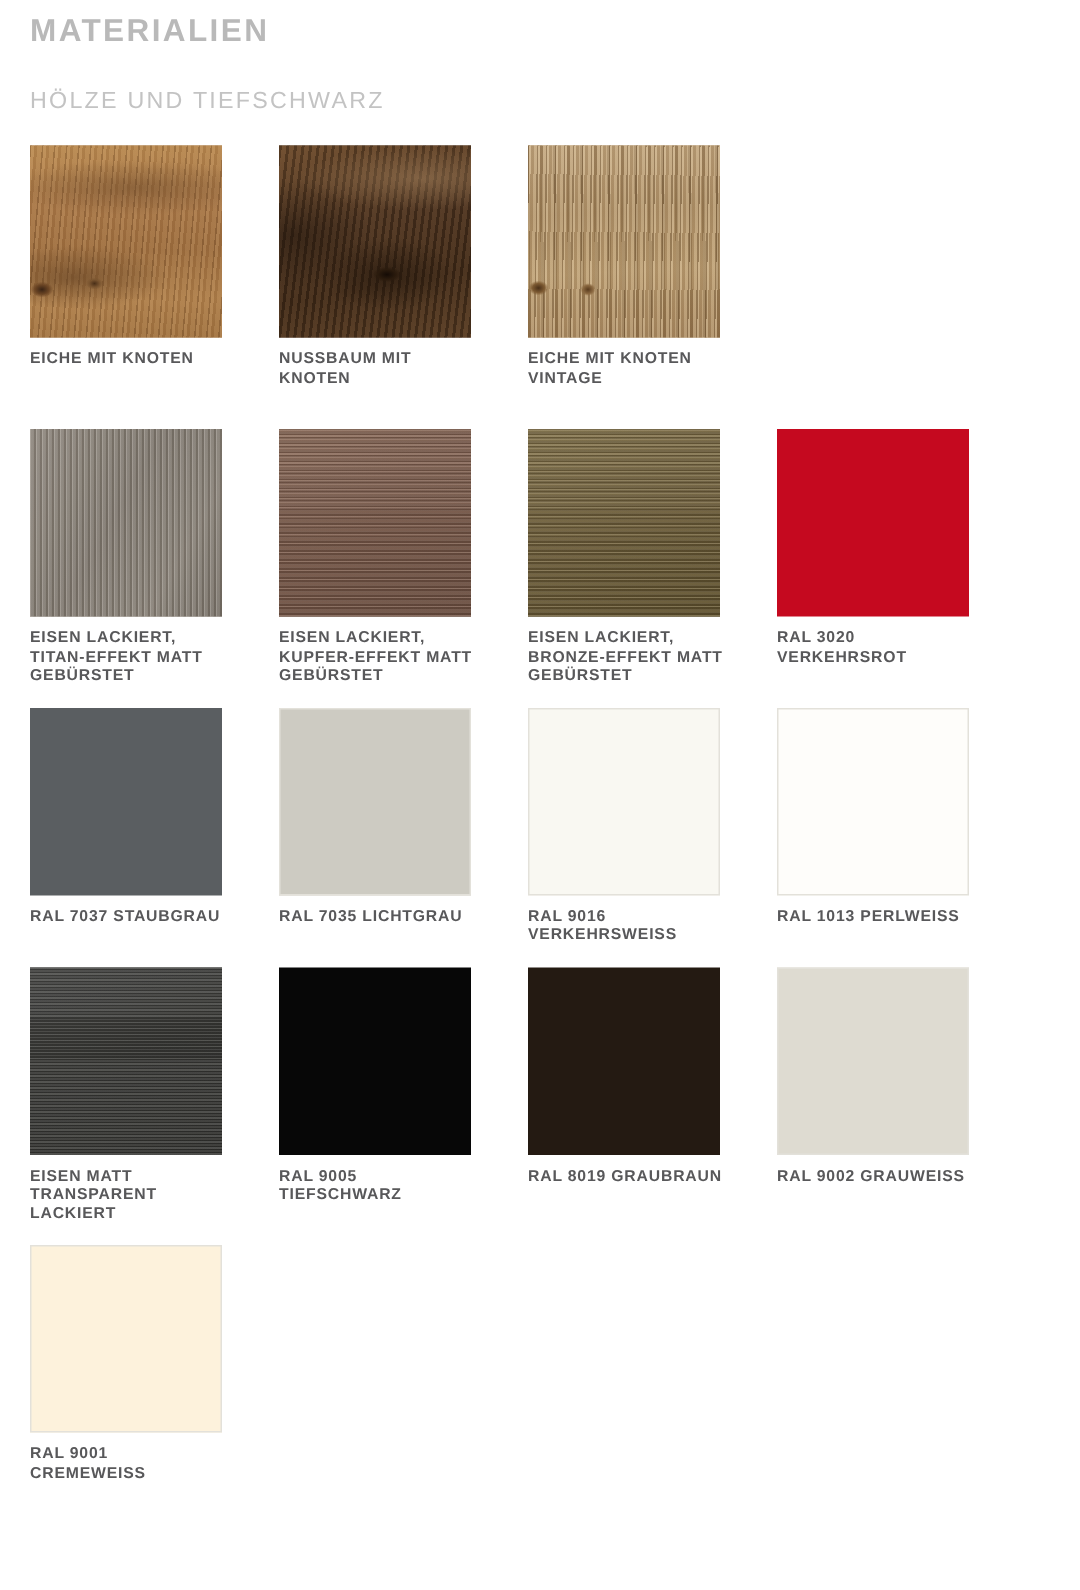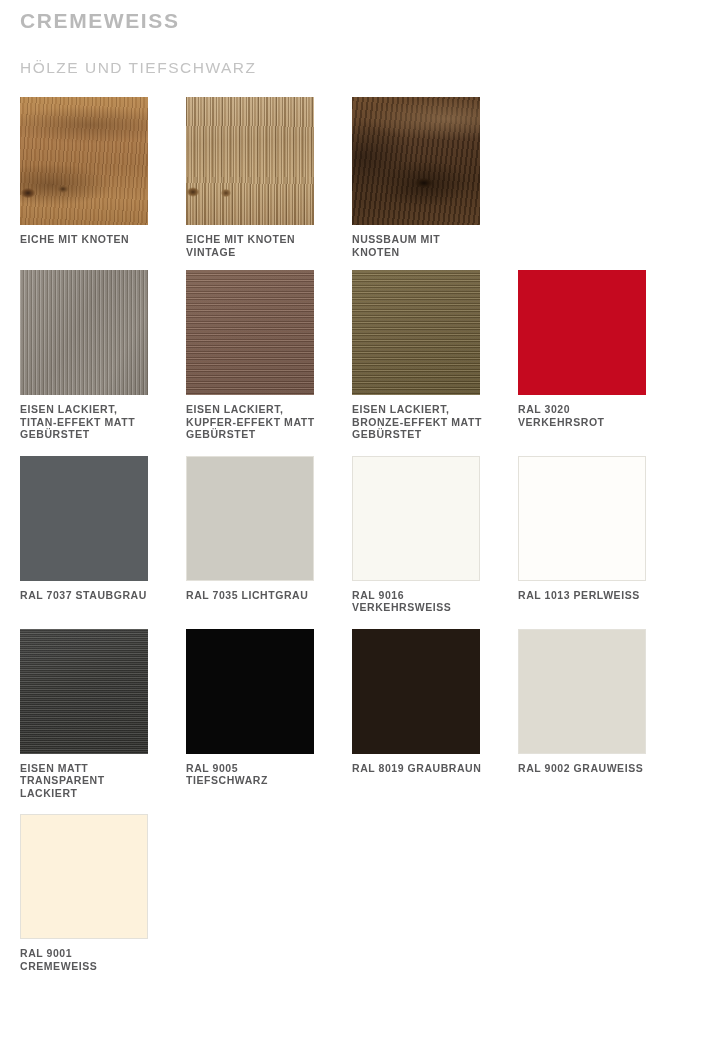--- a/index.html
+++ b/index.html
@@ -30,21 +30,21 @@
     color: #c3c3c3;
     margin: 0;
     line-height: 20px;
   }
   .sec-woods  { padding-top: 24px; }
   .sec-metals { padding-top: 10px; }
 
   
   .grid { display: flex; flex-wrap: wrap; }
   .grid-woods  { margin-top: 19px; }
-  .grid-metals { margin-top: 12px; justify-content: space-between; }
+  .grid-metals { margin-top: 28px; justify-content: space-between; }
 
   .cell { width: 166px; margin-right: 0; }
 
   .swatch {
     width: 128px;
     position: relative;
     overflow: hidden;
     background-color: #efefef;
   }
   .sw-wood  { height: 128px; }
@@ -183,38 +183,38 @@
 
   
   .sw-flat { border: 1px solid #e3e1da; }
   .sw-flat.nb { border-color: transparent; }
 </style>
 </head>
 <body>
 
 <div class="page">
 
-  <h1 class="page-title">CREMEWEISS</h1>
+  <h1 class="page-title">MATERIALIEN</h1>
 
   <h2 class="section-title sec-woods">HÖLZE UND TIEFSCHWARZ</h2>
 
   <div class="grid grid-woods" id="grid-woods">
       <div class="row">
         <div class="cell">
           <div class="swatch sw-wood wood wood-oak"></div>
           <div class="caption">EICHE MIT KNOTEN</div>
         </div>
         <div class="cell">
+          <div class="swatch sw-wood wood wood-walnut"></div>
+          <div class="caption">NUSSBAUM MIT KNOTEN</div>
+        </div>
+        <div class="cell">
           <div class="swatch sw-wood wood wood-oak-vintage"></div>
           <div class="caption">EICHE MIT KNOTEN VINTAGE</div>
         </div>
-        <div class="cell">
-          <div class="swatch sw-wood wood wood-walnut"></div>
-          <div class="caption">NUSSBAUM MIT KNOTEN</div>
-        </div>
       </div>
     </div>
 
 
   <div class="grid grid-metals" id="grid-metals">
       <div class="row row-metal">
         <div class="cell">
           <div class="swatch sw-metal metal m-titan"></div>
           <div class="caption">EISEN LACKIERT, TITAN-EFFEKT MATT GEBÜRSTET</div>
         </div>

